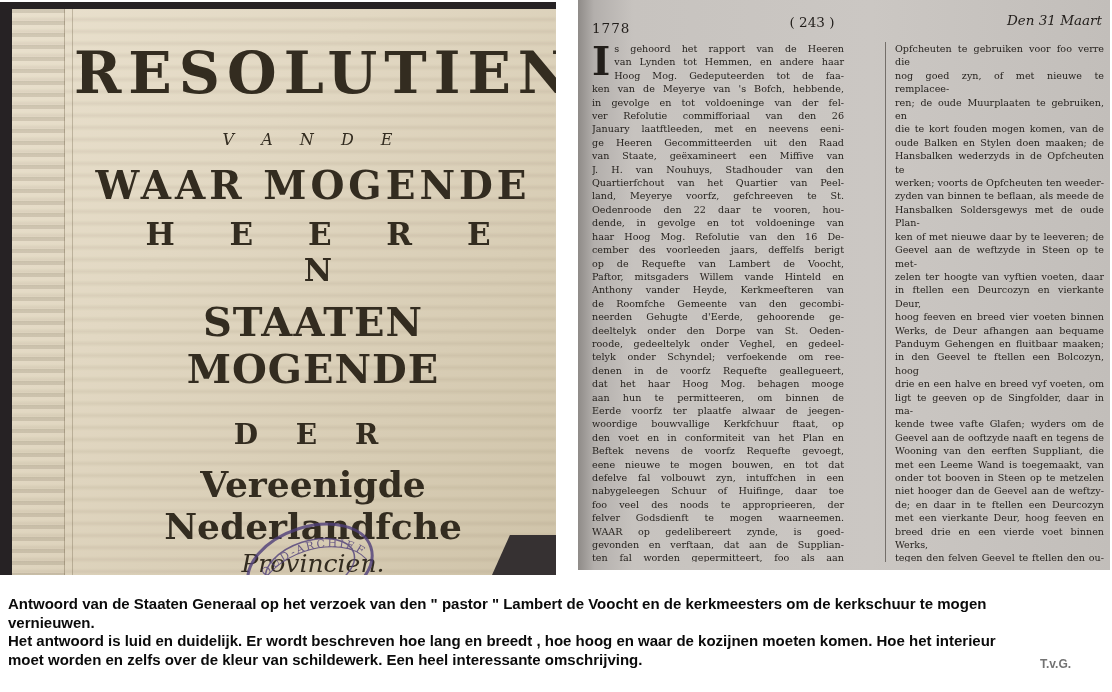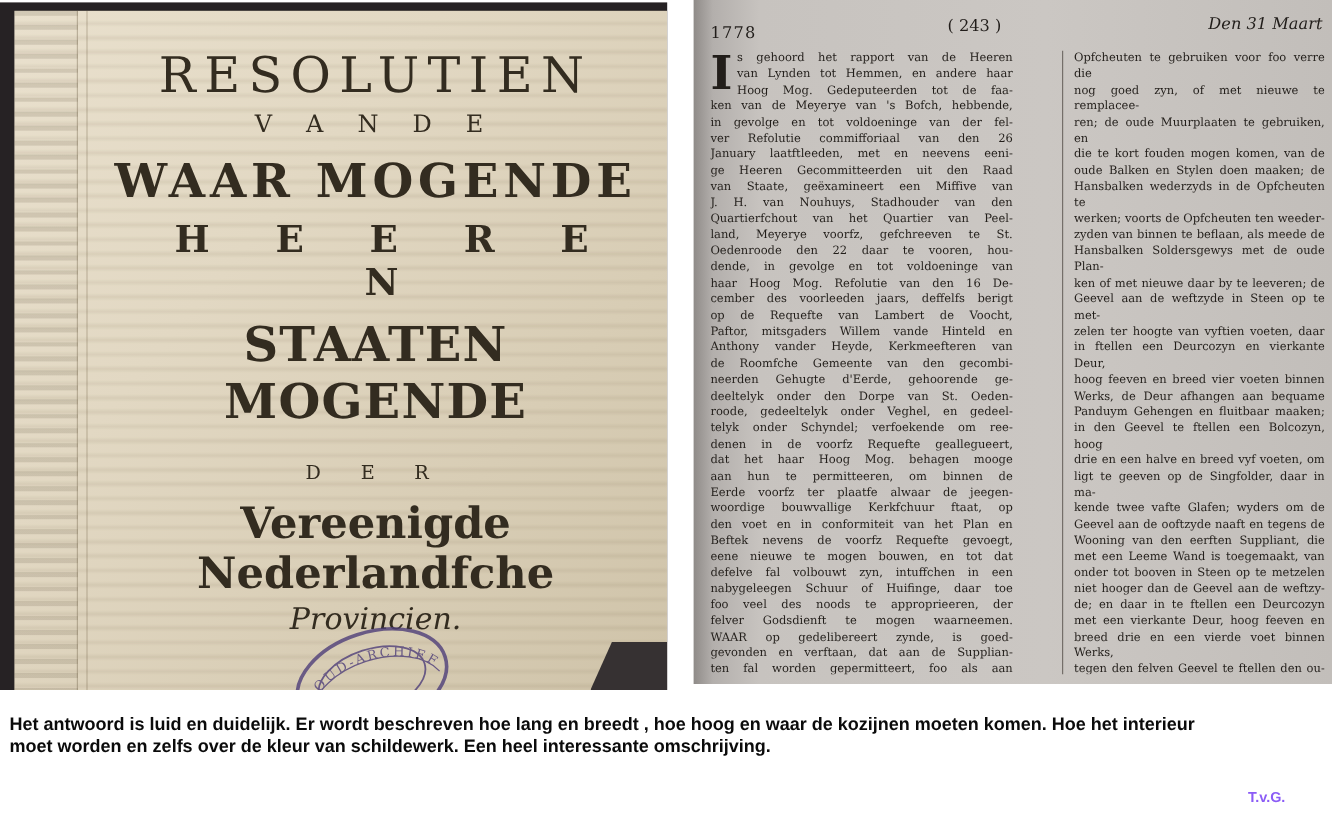--- a/index.html
+++ b/index.html
@@ -32,26 +32,26 @@
     filter:blur(.6px);
   }
   .gutter-line{
     position:absolute;left:60px;top:0;width:1px;height:100%;
     background:rgba(100,85,60,.30);
   }
   .title-block{
     position:absolute;left:62px;top:0;right:4px;text-align:center;
     color:#332c20;font-family:"DejaVu Serif","Liberation Serif",serif;
   }
-  .t-resolutien{margin-top:30px;font-size:41px;letter-spacing:7px;font-weight:400;}
-  .t-vande{margin-top:4px;font-size:20px;letter-spacing:11px;}
+  .t-resolutien{margin-top:30px;font-size:57px;letter-spacing:7px;font-weight:700;}
+  .t-vande{margin-top:24px;font-size:16px;letter-spacing:11px;font-style:italic;}
   .t-hoog{margin-top:13px;font-size:39px;letter-spacing:4px;font-weight:600;}
   .t-heeren{margin-top:8px;font-size:31px;letter-spacing:22px;font-weight:600;margin-left:32px;}
   .t-staaten{margin-top:10px;font-size:40px;letter-spacing:1px;font-weight:600;}
-  .t-der{margin-top:26px;font-size:16px;letter-spacing:14px;}
+  .t-der{margin-top:26px;font-size:28px;letter-spacing:14px;font-weight:bold;}
   .t-vereenigde{margin-top:12px;font-size:36px;font-weight:700;text-align:center;}
   .t-provincien{margin-top:2px;font-size:25px;font-style:italic;}
   .corner-shadow{
     position:absolute;right:0;bottom:0;width:64px;height:40px;background:#363132;
     clip-path:polygon(28% 0,100% 0,100% 100%,0 100%);
   }
   .stamp{
     position:absolute;left:212px;bottom:-36px;width:172px;height:104px;
     opacity:.8;
   }
@@ -84,21 +84,21 @@
     font-weight:600;margin:1px 4px 0 0;
   }
 
   
   .caption{
     position:absolute;left:8px;top:595px;width:1098px;
     color:#0b0b0b;font-weight:bold;font-size:15px;line-height:18.5px;
   }
   .caption p{margin:0;white-space:pre-line;}
   .signature{
-    position:absolute;left:1032px;top:60px;font-size:12px;font-weight:bold;color:#8b5cf6;
+    position:absolute;left:1032px;top:60px;font-size:12px;font-weight:bold;color:#737373;
   }
 </style>
 </head>
 <body>
 
 <div class="stage">
 
   <div class="photo-left">
     <div class="paper">
       <div class="margin-strip"></div>
@@ -222,18 +222,20 @@
 Geevel van Vooren met Stroo te dekken,
 en de Vorft met groene Sooden te beleg-
 gen, mitsgaders in de Kerkfchuur wederom
 doen ftellen de oude Communiebank, defel-</span>
         </div>
       </div>
     </div>
   </div>
 
   <div class="caption">
+    <p>Antwoord van de Staaten Generaal op het verzoek van den " pastor " Lambert de Voocht en de kerkmeesters om de kerkschuur te mogen
+vernieuwen.</p>
     <p>Het antwoord is luid en duidelijk. Er wordt beschreven hoe lang en breedt , hoe hoog en waar de kozijnen moeten komen. Hoe het interieur
 moet worden en zelfs over de kleur van schildewerk. Een heel interessante omschrijving.</p>
     <span class="signature">T.v.G.</span>
   </div>
 
 </div>
 
 </body></html>

